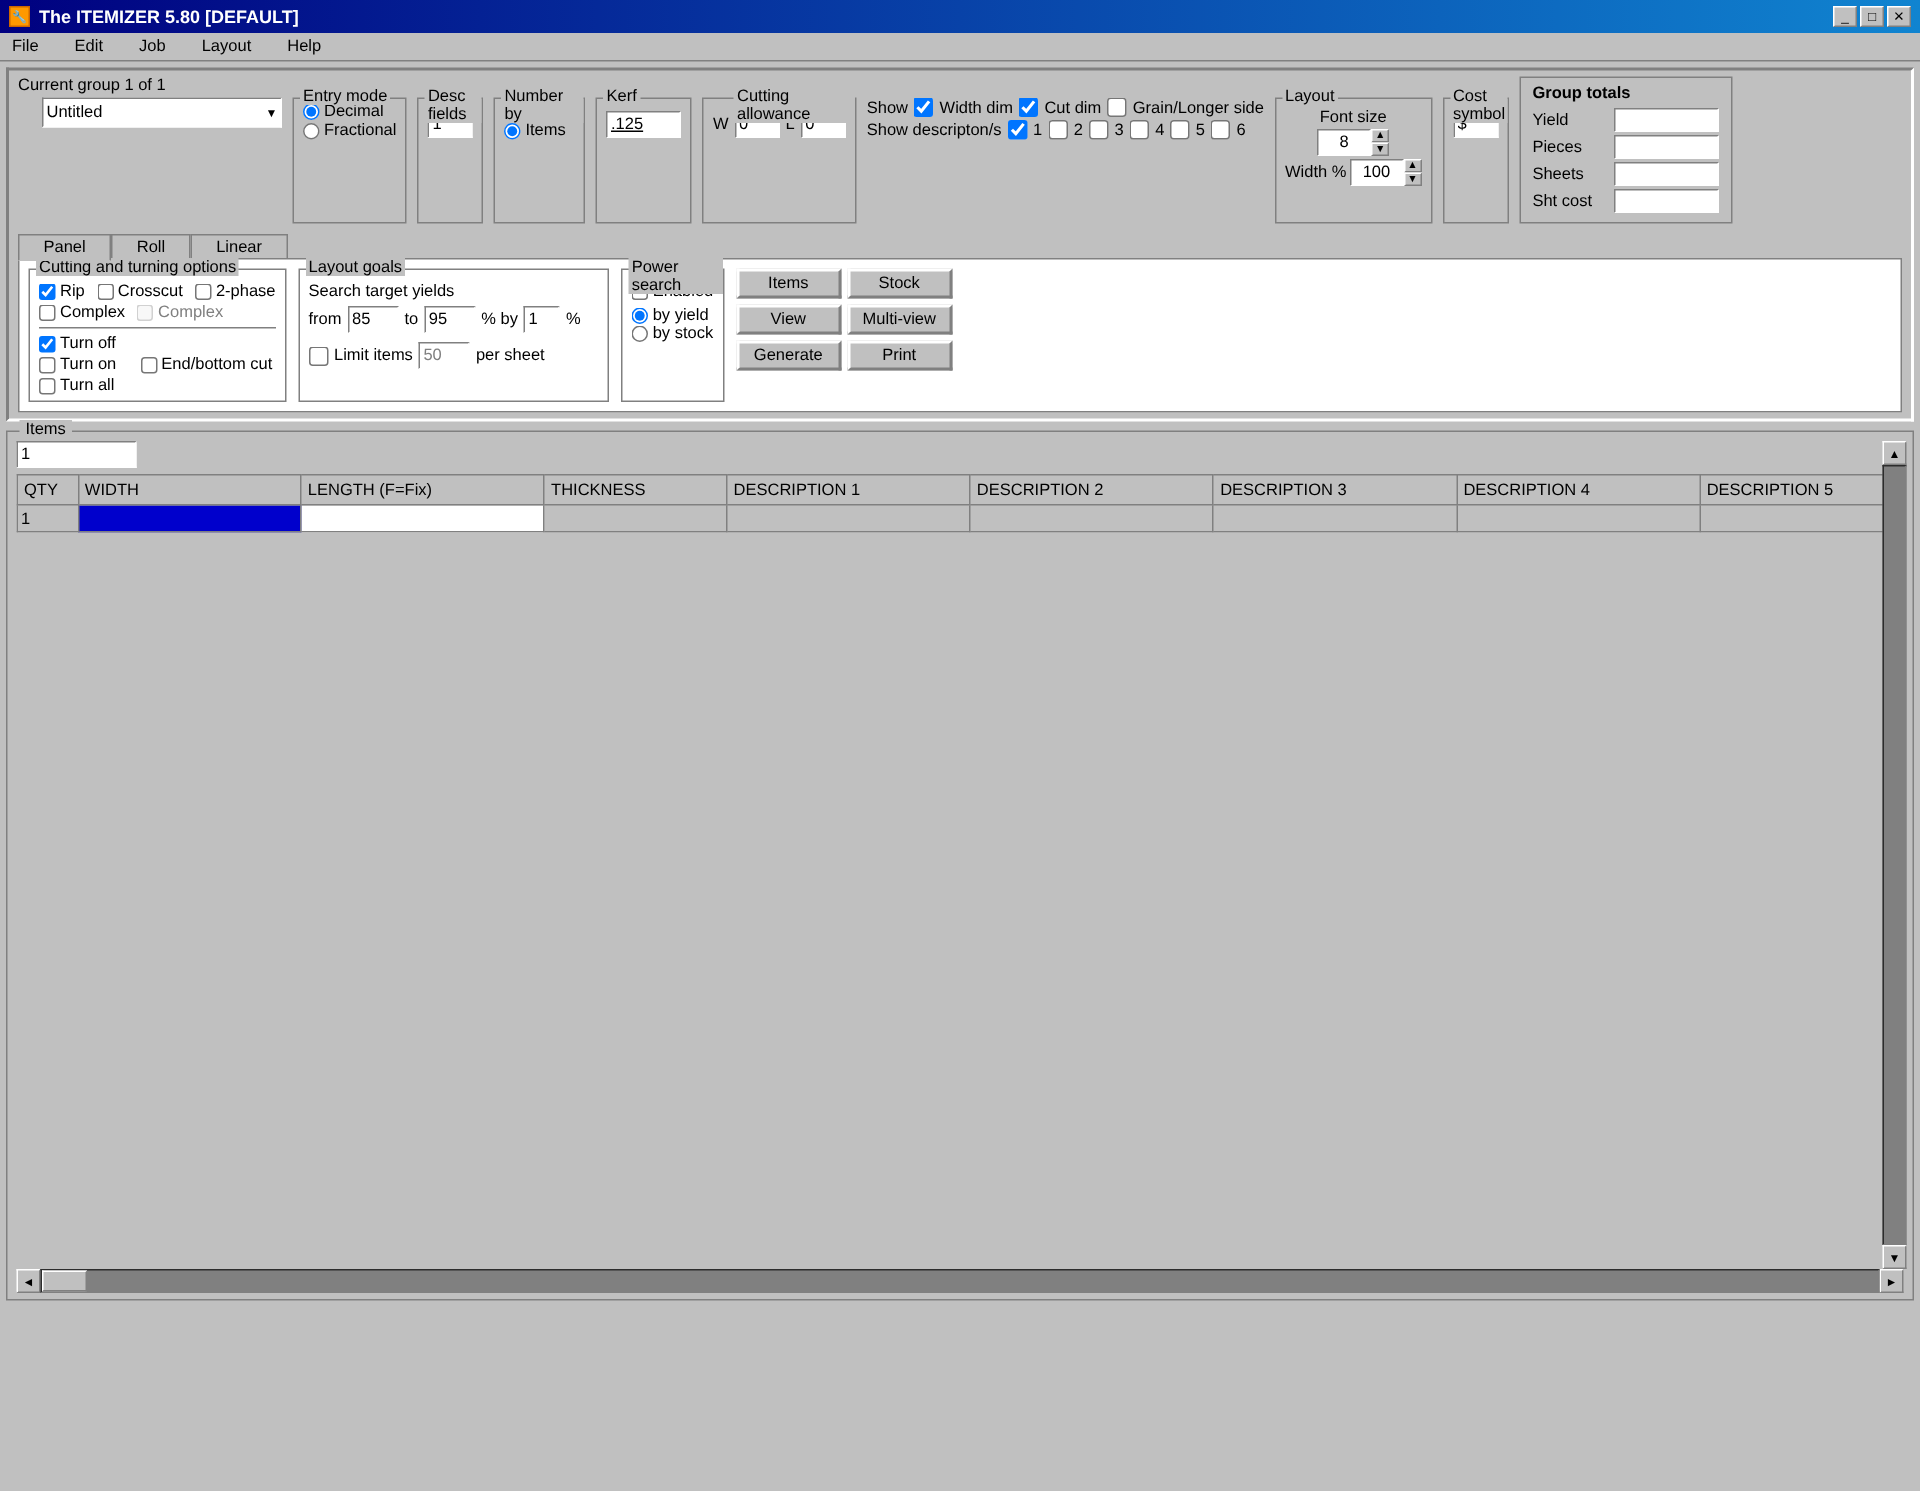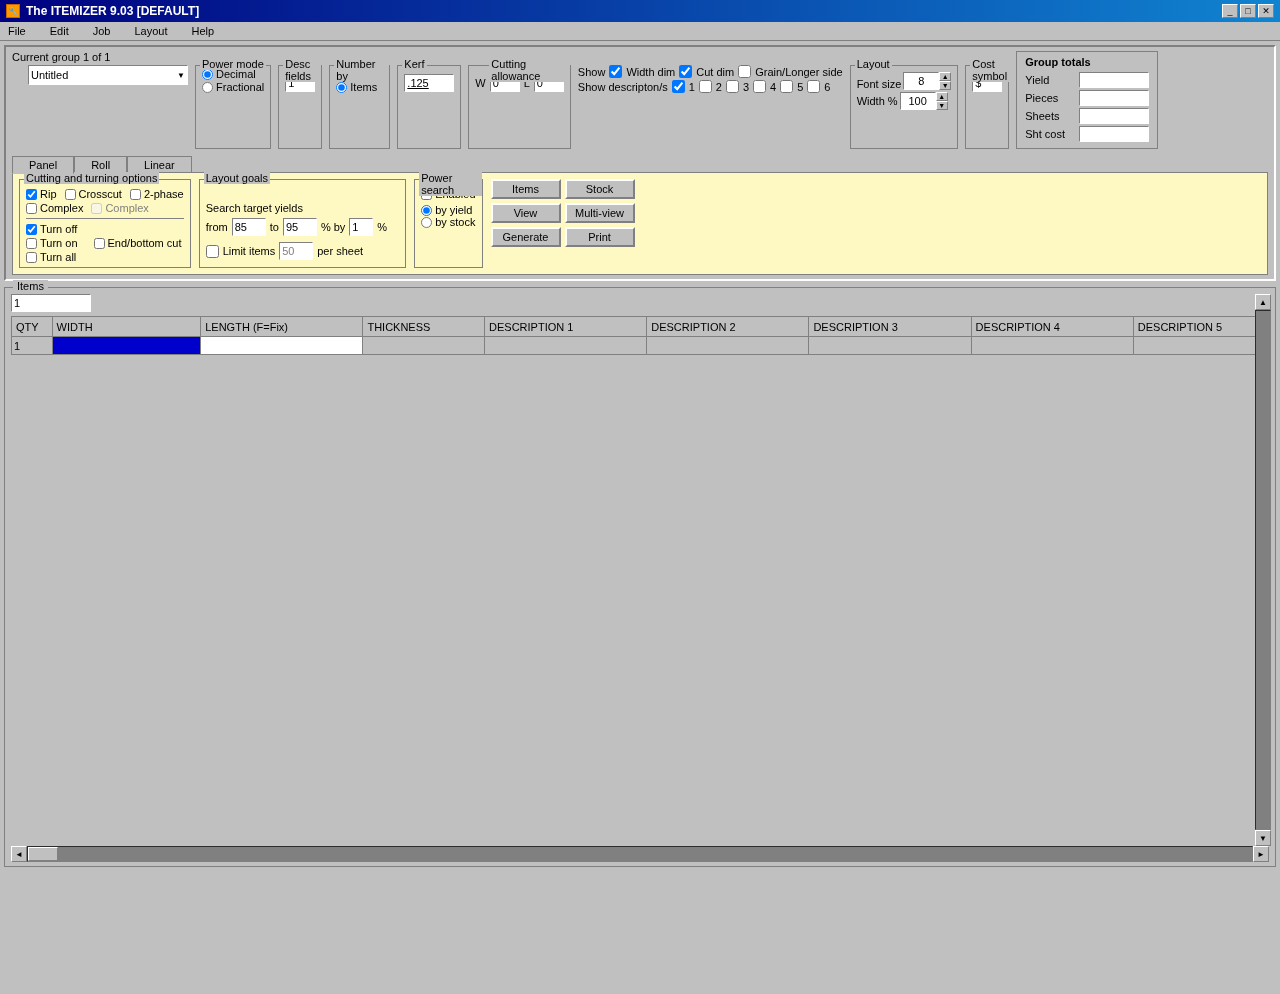--- a/index.html
+++ b/index.html
@@ -54,21 +54,21 @@
     
     .tabs-container { display: flex; gap: 0; margin-bottom: -1px; }
     .tab {
       background: #c0c0c0; border: 1px solid #808080; border-bottom: none;
       padding: 2px 16px; font-size: 11px; cursor: pointer;
       position: relative; top: 1px;
     }
     .tab.active { background: #c0c0c0; border-bottom: 1px solid #c0c0c0; z-index: 1; }
     .tab-content {
       border: 1px solid #808080;
-      background: #fef9c3;
+      background: #ffffff;
       padding: 6px;
       position: relative; z-index: 0;
     }
 
     
     .spinner-container { display: flex; align-items: center; }
     .spinner-input {
       width: 36px; height: 18px; border: 1px solid; border-color: #808080 #ffffff #ffffff #808080;
       background: white; font-size: 11px; text-align: center; padding: 0 2px;
     }
@@ -136,21 +136,21 @@
     .main-content { padding: 4px; }
 
     .flex-row { display: flex; align-items: flex-start; gap: 7px; }
   </style>
 </head>
 <body>
 
 <div class="title-bar">
   <div class="title-bar-left">
     <div class="title-icon">🔧</div>
-    <span class="title-text">The ITEMIZER 9.03 [DEFAULT]</span>
+    <span class="title-text">The ITEMIZER 5.80 [DEFAULT]</span>
   </div>
   <div class="title-buttons">
     <div class="title-btn">_</div>
     <div class="title-btn">□</div>
     <div class="title-btn close">✕</div>
   </div>
 </div>
 
 <div class="menu-bar">
   <span class="menu-item">File</span>
@@ -172,21 +172,21 @@
         </div>
         <div style="position: relative; display: inline-block; padding-left: 16px;">
           <div class="dropdown">
             <span>Untitled</span>
             <span class="dropdown-arrow">▼</span>
           </div>
         </div>
       </div>
 
       <div style="border: 1px solid #808080; padding: 2px 6px 4px 6px; position: relative; margin-top: 14px;">
-        <span style="position: absolute; top: -8px; left: 4px; background: #c0c0c0; padding: 0 2px; font-size: 11px;">Power mode</span>
+        <span style="position: absolute; top: -8px; left: 4px; background: #c0c0c0; padding: 0 2px; font-size: 11px;">Entry mode</span>
         <div class="radio-group">
           <div class="radio-item">
             <input type="radio" name="entry_mode" checked="" style="">
             <span>Decimal</span>
           </div>
           <div class="radio-item">
             <input type="radio" name="entry_mode" style="">
             <span>Fractional</span>
           </div>
         </div>
@@ -249,21 +249,21 @@
           <input type="checkbox" style="">
           <span>5</span>
           <input type="checkbox" style="">
           <span>6</span>
         </div>
       </div>
 
       <div style="border: 1px solid #808080; padding: 2px 6px 4px 6px; position: relative; margin-top: 14px;">
         <span style="position: absolute; top: -8px; left: 4px; background: #c0c0c0; padding: 0 2px; font-size: 11px;">Layout</span>
         <div style="display: flex; flex-direction: column; gap: 2px; margin-top: 4px;">
-          <div style="display: flex; align-items: flex-end; gap: 2px;">
+          <div style="display: flex; align-items: center; gap: 2px; flex-direction: column;">
             <span>Font size</span>
             <div class="spinner-container">
               <input type="text" class="spinner-input" value="8" style="">
               <div class="spinner-btns">
                 <div class="spinner-btn">▲</div>
                 <div class="spinner-btn">▼</div>
               </div>
             </div>
           </div>
           <div style="display: flex; align-items: center; gap: 2px;">
@@ -363,21 +363,21 @@
                   <div class="checkbox-item">
                     <input type="checkbox" style="">
                     <span>Turn all</span>
                   </div>
                 </div>
               </div>
             </div>
 
             <div style="border: 1px solid #808080; padding: 4px 18px 4px 6px; position: relative;">
               <span style="position: absolute; top: -8px; left: 4px; background: #c0c0c0; padding: 0 2px; font-size: 11px;">Layout goals</span>
-              <div style="margin-top: 18px;">
+              <div style="margin-top: 4px;">
                 <div style="font-size: 11px; margin-bottom: 4px;">Search target yields</div>
                 <div style="display: flex; align-items: center; gap: 4px;">
                   <span>from</span>
                   <input type="text" class="text-input" style="width: 34px;" value="85">
                   <span>to</span>
                   <input type="text" class="text-input" style="width: 34px;" value="95">
                   <span>% by</span>
                   <input type="text" class="text-input" style="width: 24px;" value="1">
                   <span>%</span>
                 </div>

